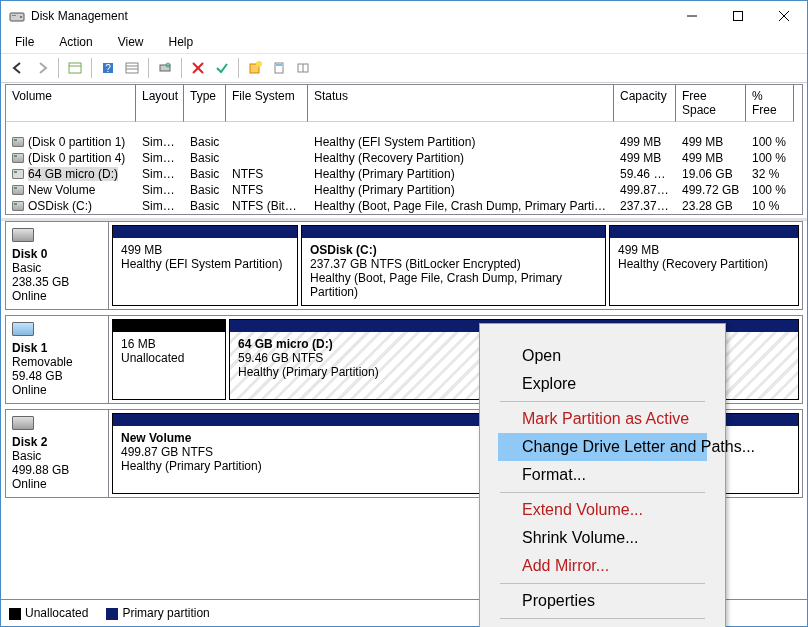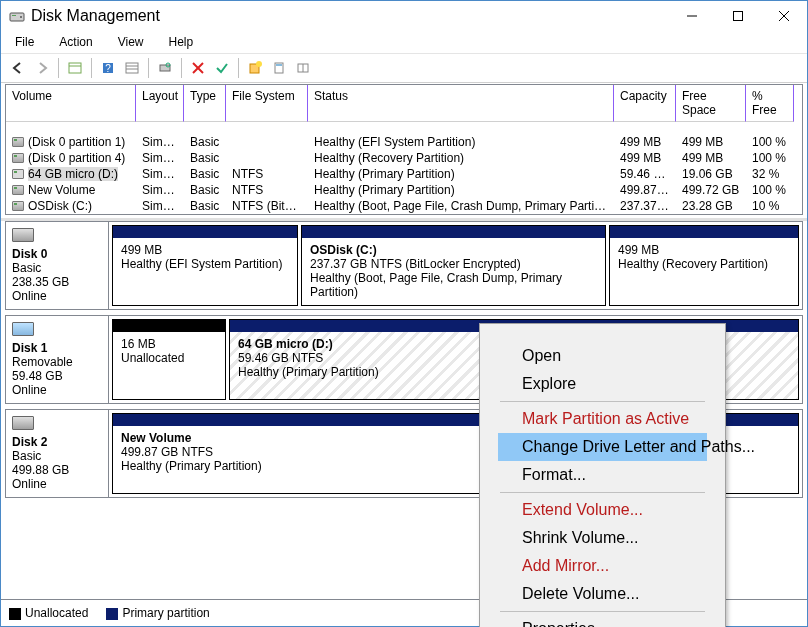--- a/index.html
+++ b/index.html
@@ -1,20 +1,20 @@
 <!DOCTYPE html>
 <html><head>
 <meta charset="utf-8">
 <style>
   * { box-sizing: border-box; }
   html, body { margin:0; padding:0; font-family: "Segoe UI", Tahoma, sans-serif; font-size:12px; color:#000; }
   .window { width:808px; height:627px; border:1px solid #4a89c7; background:#fff; position:relative; display:flex; flex-direction:column; }
   .titlebar { height:30px; display:flex; align-items:center; padding:0 0 0 8px; }
   .titlebar .app-icon { width:16px; height:16px; margin-right:6px; display:inline-block; }
-  .titlebar .title { flex:1; font-size:16px; }
+  .titlebar .title { flex:1; font-size:12px; }
   .title-buttons { display:flex; }
   .title-btn { width:46px; height:30px; display:flex; align-items:center; justify-content:center; }
   .menubar { display:flex; gap:9px; padding:2px 6px; border-bottom:1px solid #e5e5e5;}
   .menuitem { padding:2px 8px; }
   .toolbar { display:flex; align-items:center; gap:2px; padding:3px 6px; border-bottom:1px solid #d0d0d0;}
   .tbtn { width:22px; height:22px; display:flex; align-items:center; justify-content:center; border:1px solid transparent;}
   .tsep { width:1px; height:20px; background:#c0c0c0; margin:0 3px;}
   
   .vol-table { border:1px solid #828790; margin:1px 4px 3px 4px;}
   .vol-header { display:flex; background:#fff;}
@@ -348,20 +348,19 @@
     <div class="citem">Open</div>
     <div class="citem">Explore</div>
     <div class="csep"></div>
     <div class="citem dis">Mark Partition as Active</div>
     <div class="citem hl">Change Drive Letter and Paths...</div>
     <div class="citem">Format...</div>
     <div class="csep"></div>
     <div class="citem dis">Extend Volume...</div>
     <div class="citem">Shrink Volume...</div>
     <div class="citem dis">Add Mirror...</div>
-    <div class="citem">Delete Volume...</div>
     <div class="csep"></div>
     <div class="citem">Properties</div>
     <div class="csep"></div>
     <div class="citem">Help</div>
   </div>
 
 </div>
 
 </body></html>

